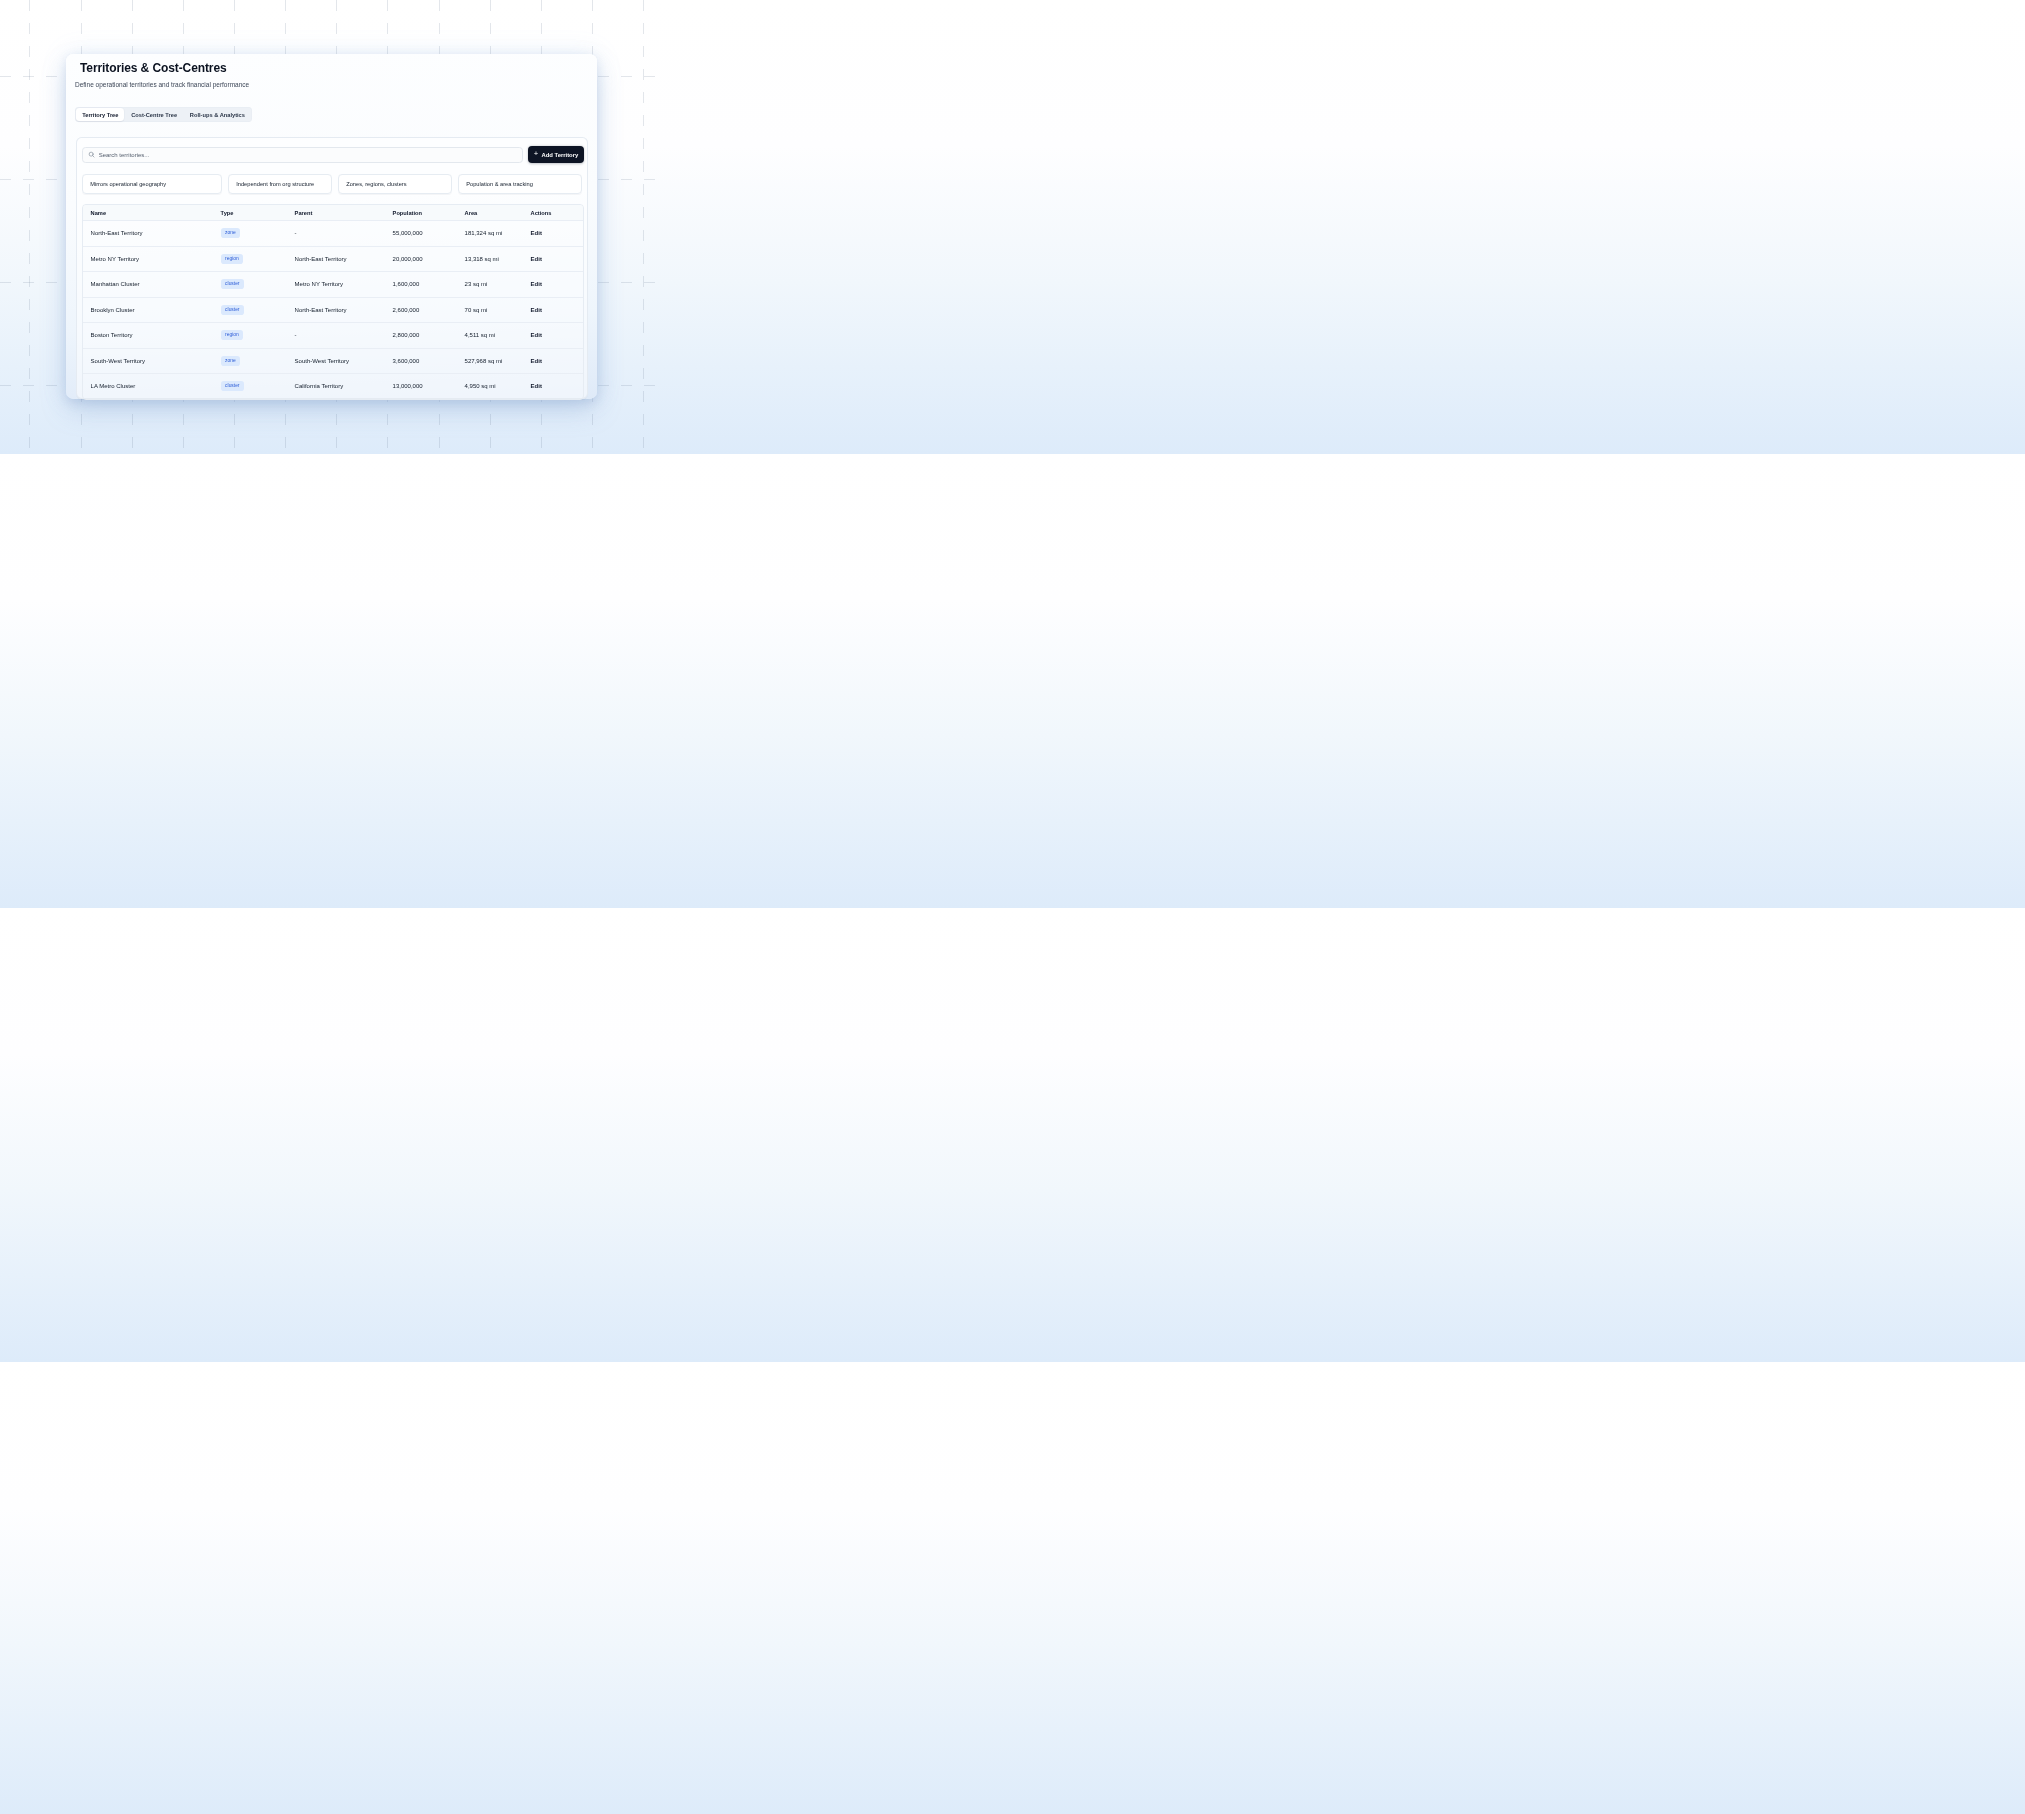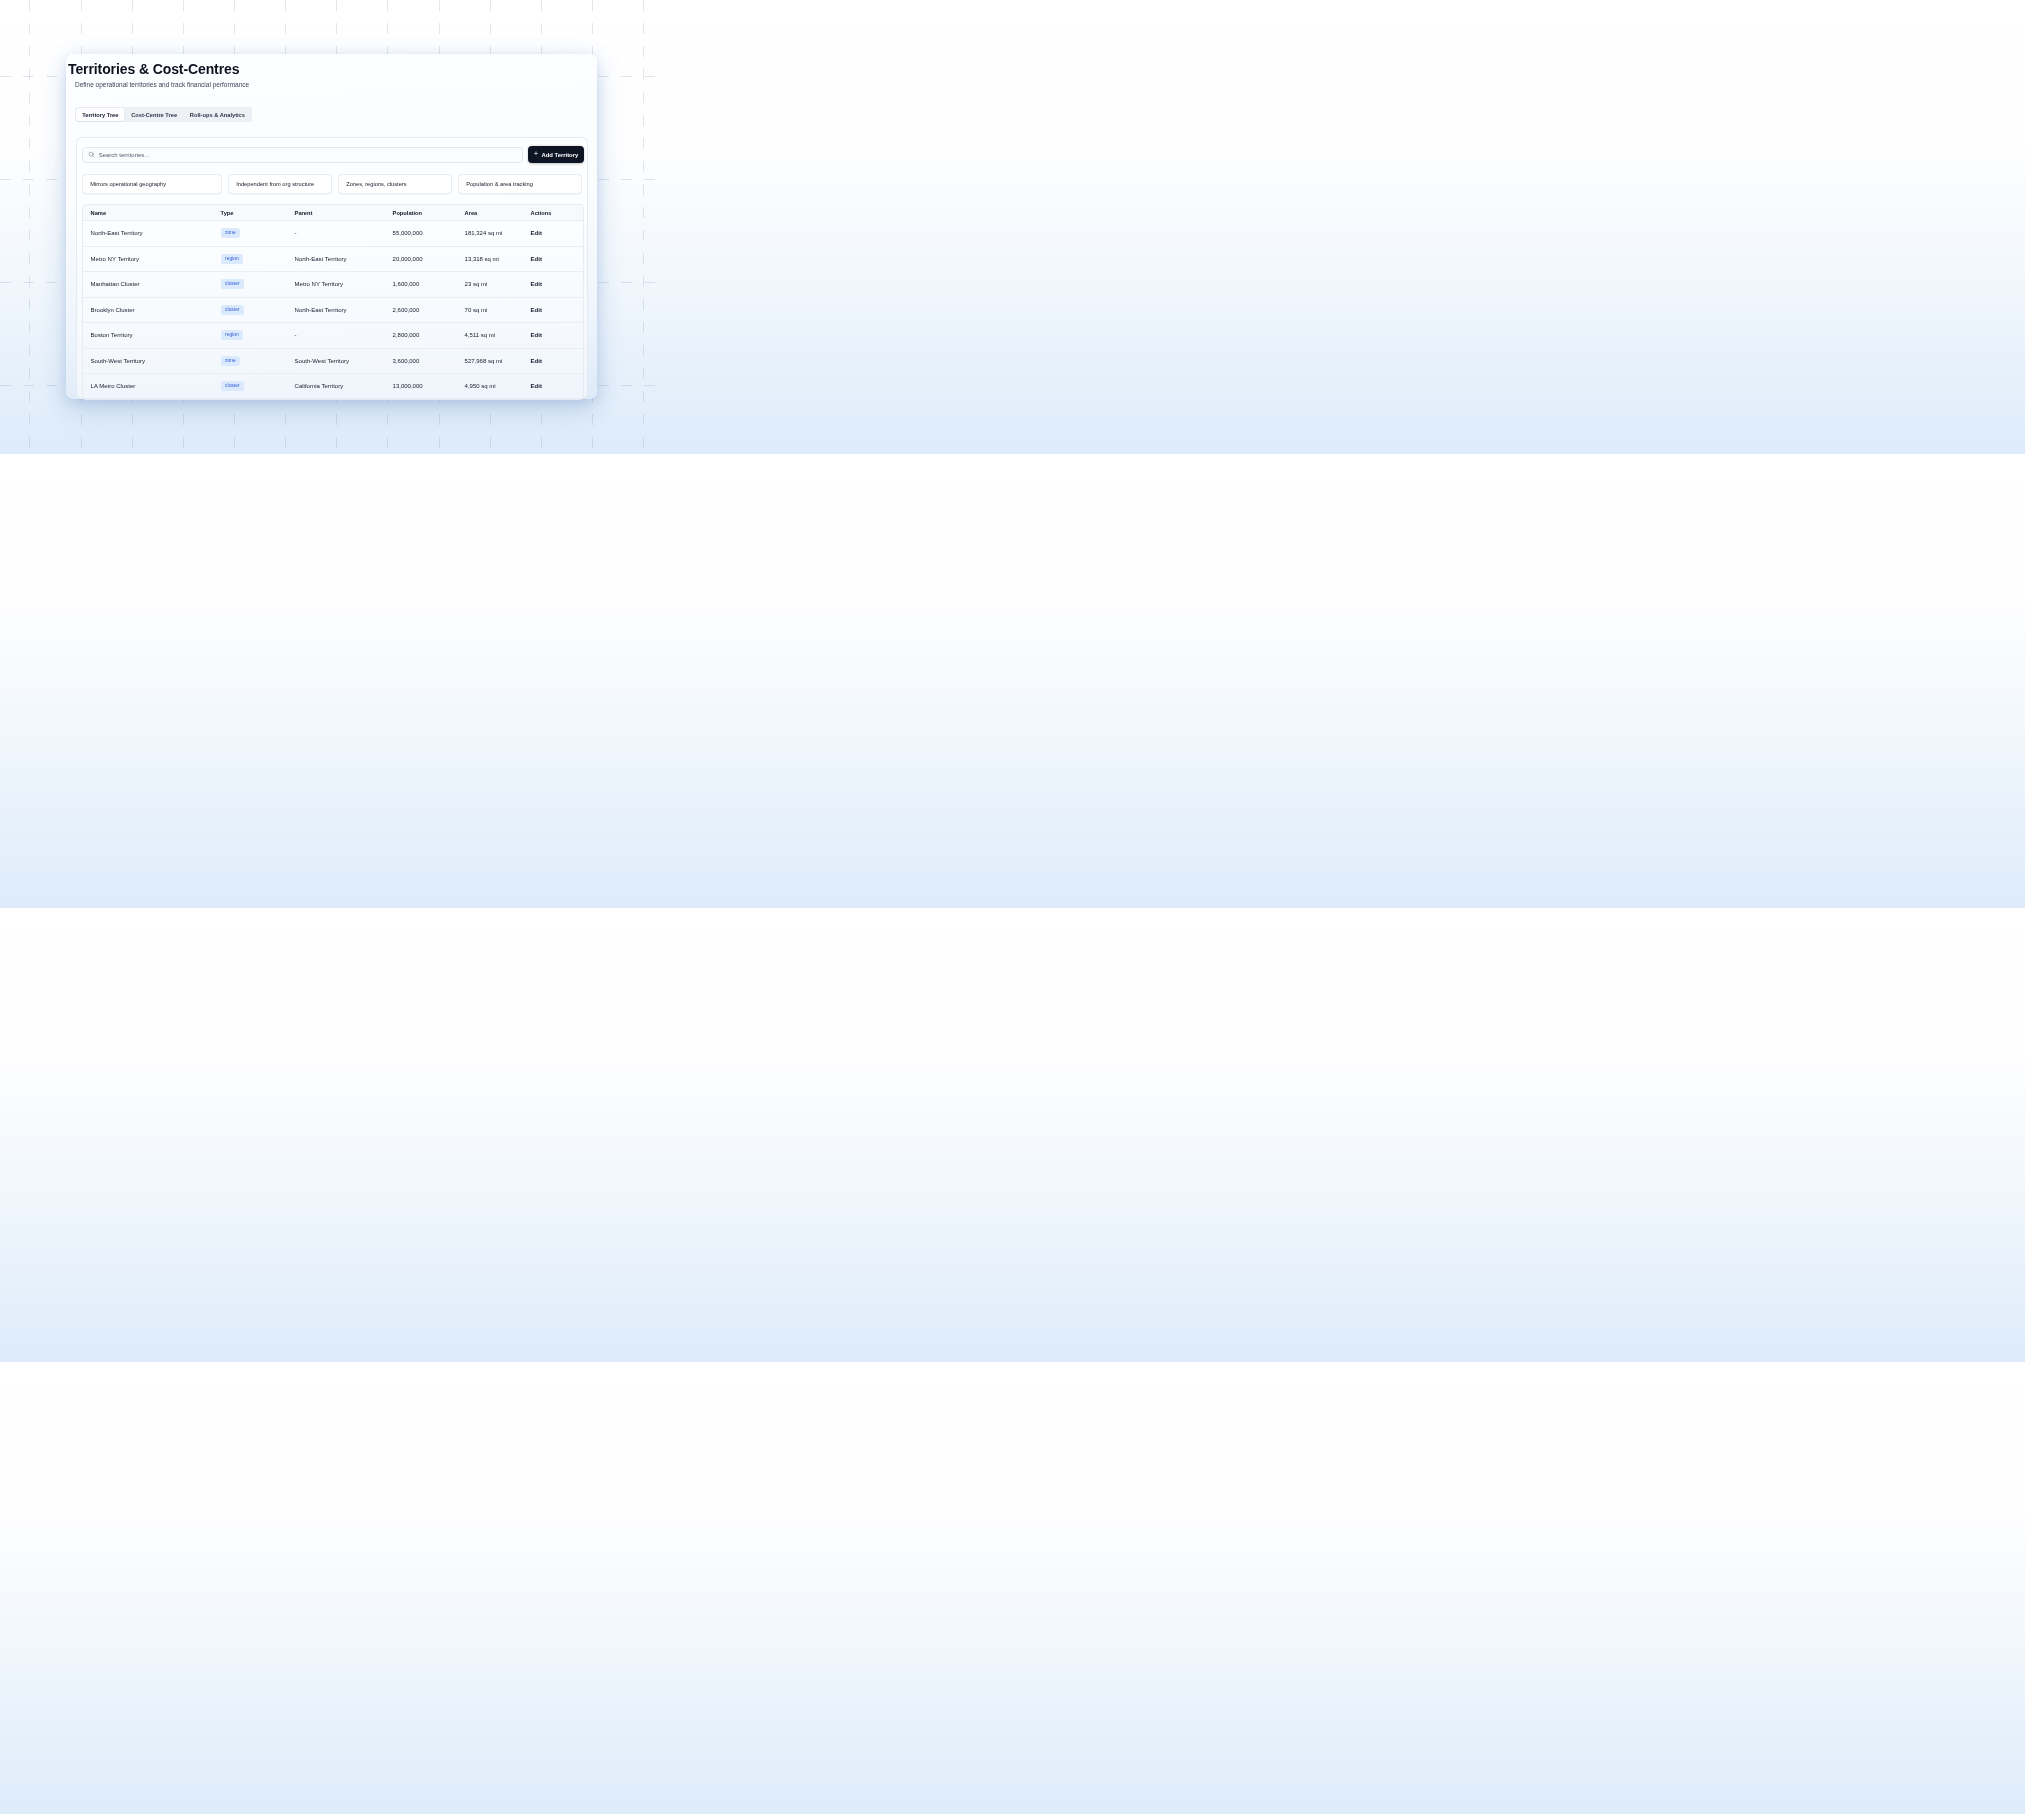--- a/index.html
+++ b/index.html
@@ -19,21 +19,21 @@
   .gl.h { left:0; right:0; height:0.8px;
     background:repeating-linear-gradient(to right, rgba(114,131,154,0.20) 0 11.3px, transparent 11.3px 23px); }
 
   
   .card {
     position:absolute; left:66px; top:54px; width:531px; height:345px;
     border-radius:7.3px;
     background:linear-gradient(178deg,#fdfeff 0%,#fafcfe 42%,#eef5fc 76%,#dfeaf8 100%);
     box-shadow:0 12px 28px -4.9px rgba(120,152,196,0.38), 0 3.2px 9.7px rgba(120,152,196,0.18), 0 0 24px rgba(150,190,240,0.18);
   }
-  .page-title { position:absolute; left:2px; top:7.3px; font-size:14px; font-weight:700; color:#0b1220; letter-spacing:-0.1px; }
+  .page-title { position:absolute; left:14px; top:7.3px; font-size:12px; font-weight:700; color:#0b1220; letter-spacing:-0.1px; }
   .page-subtitle { position:absolute; left:9px; top:27px; font-size:6.5px; font-weight:400; color:#3c4657; }
 
   
   .tab-bar {
     position:absolute; left:9px; top:53px; height:15.4px;
     display:inline-flex; align-items:center; gap:0.8px;
     background:#edf1f6; border-radius:4px; padding:1.2px;
     box-shadow:inset 0 0 0 0.4px rgba(226,232,240,0.6);
   }
   .tab { height:13px; display:flex; align-items:center; padding:0 6px;

